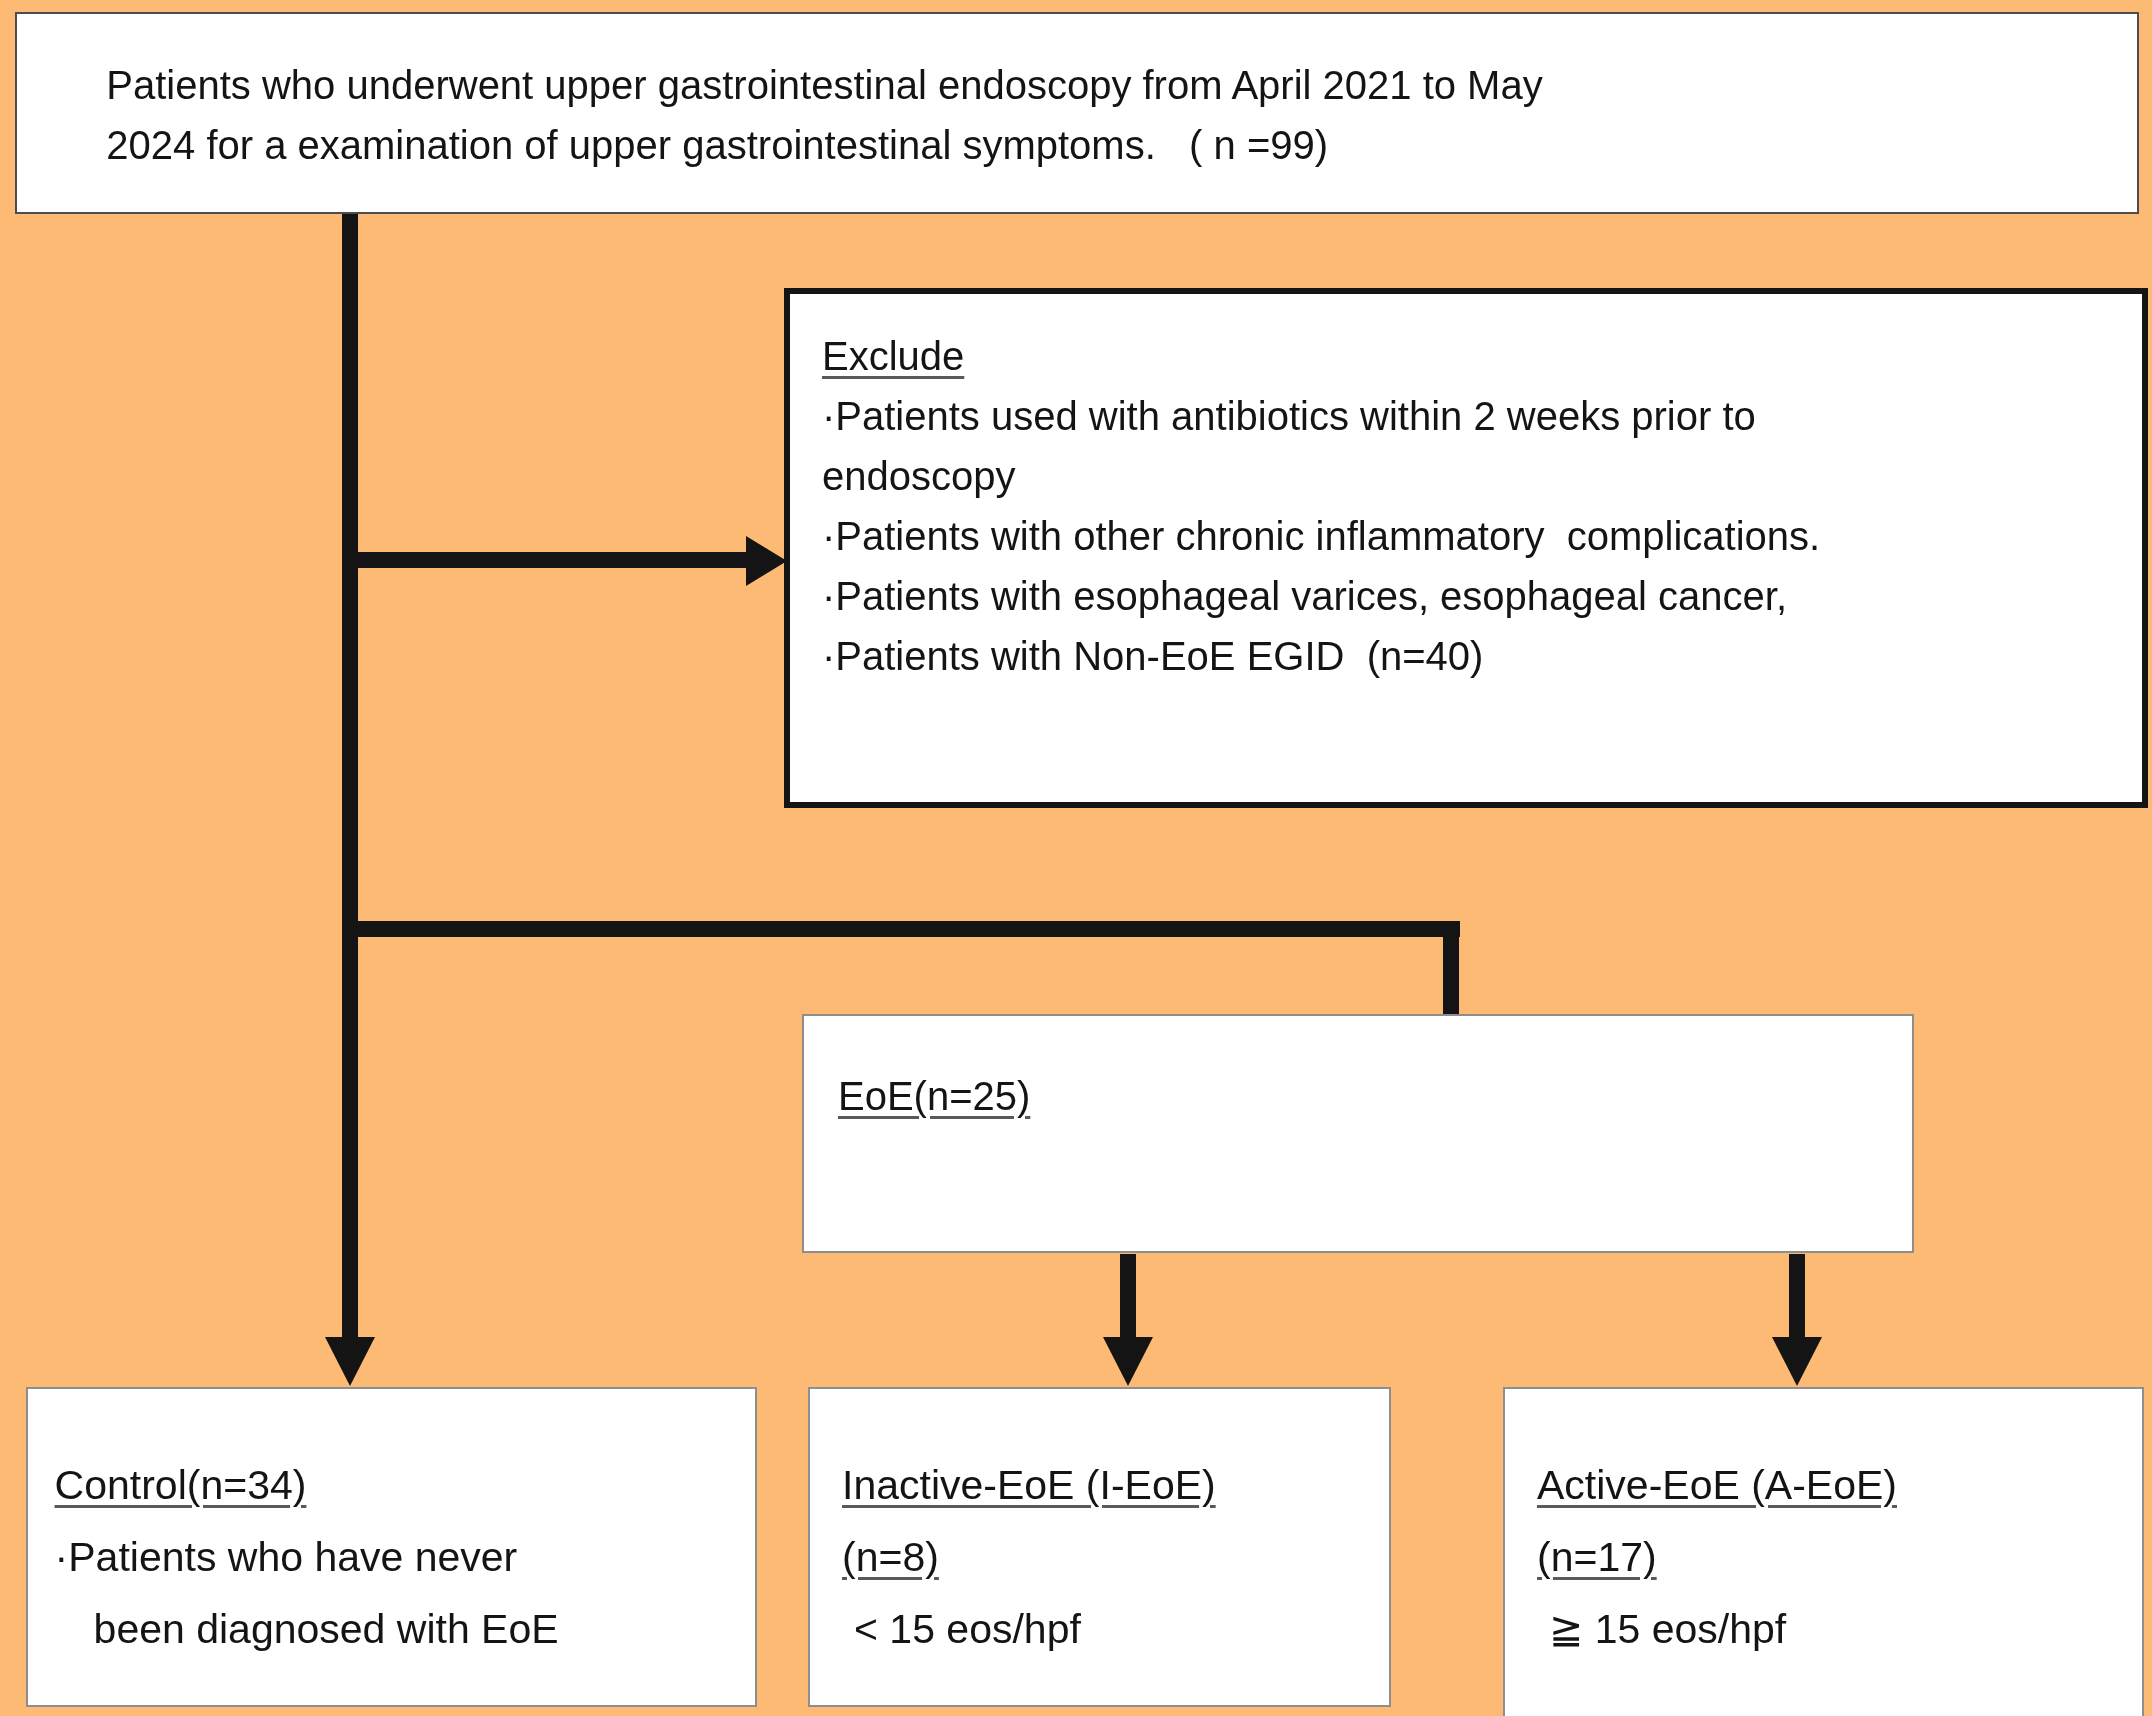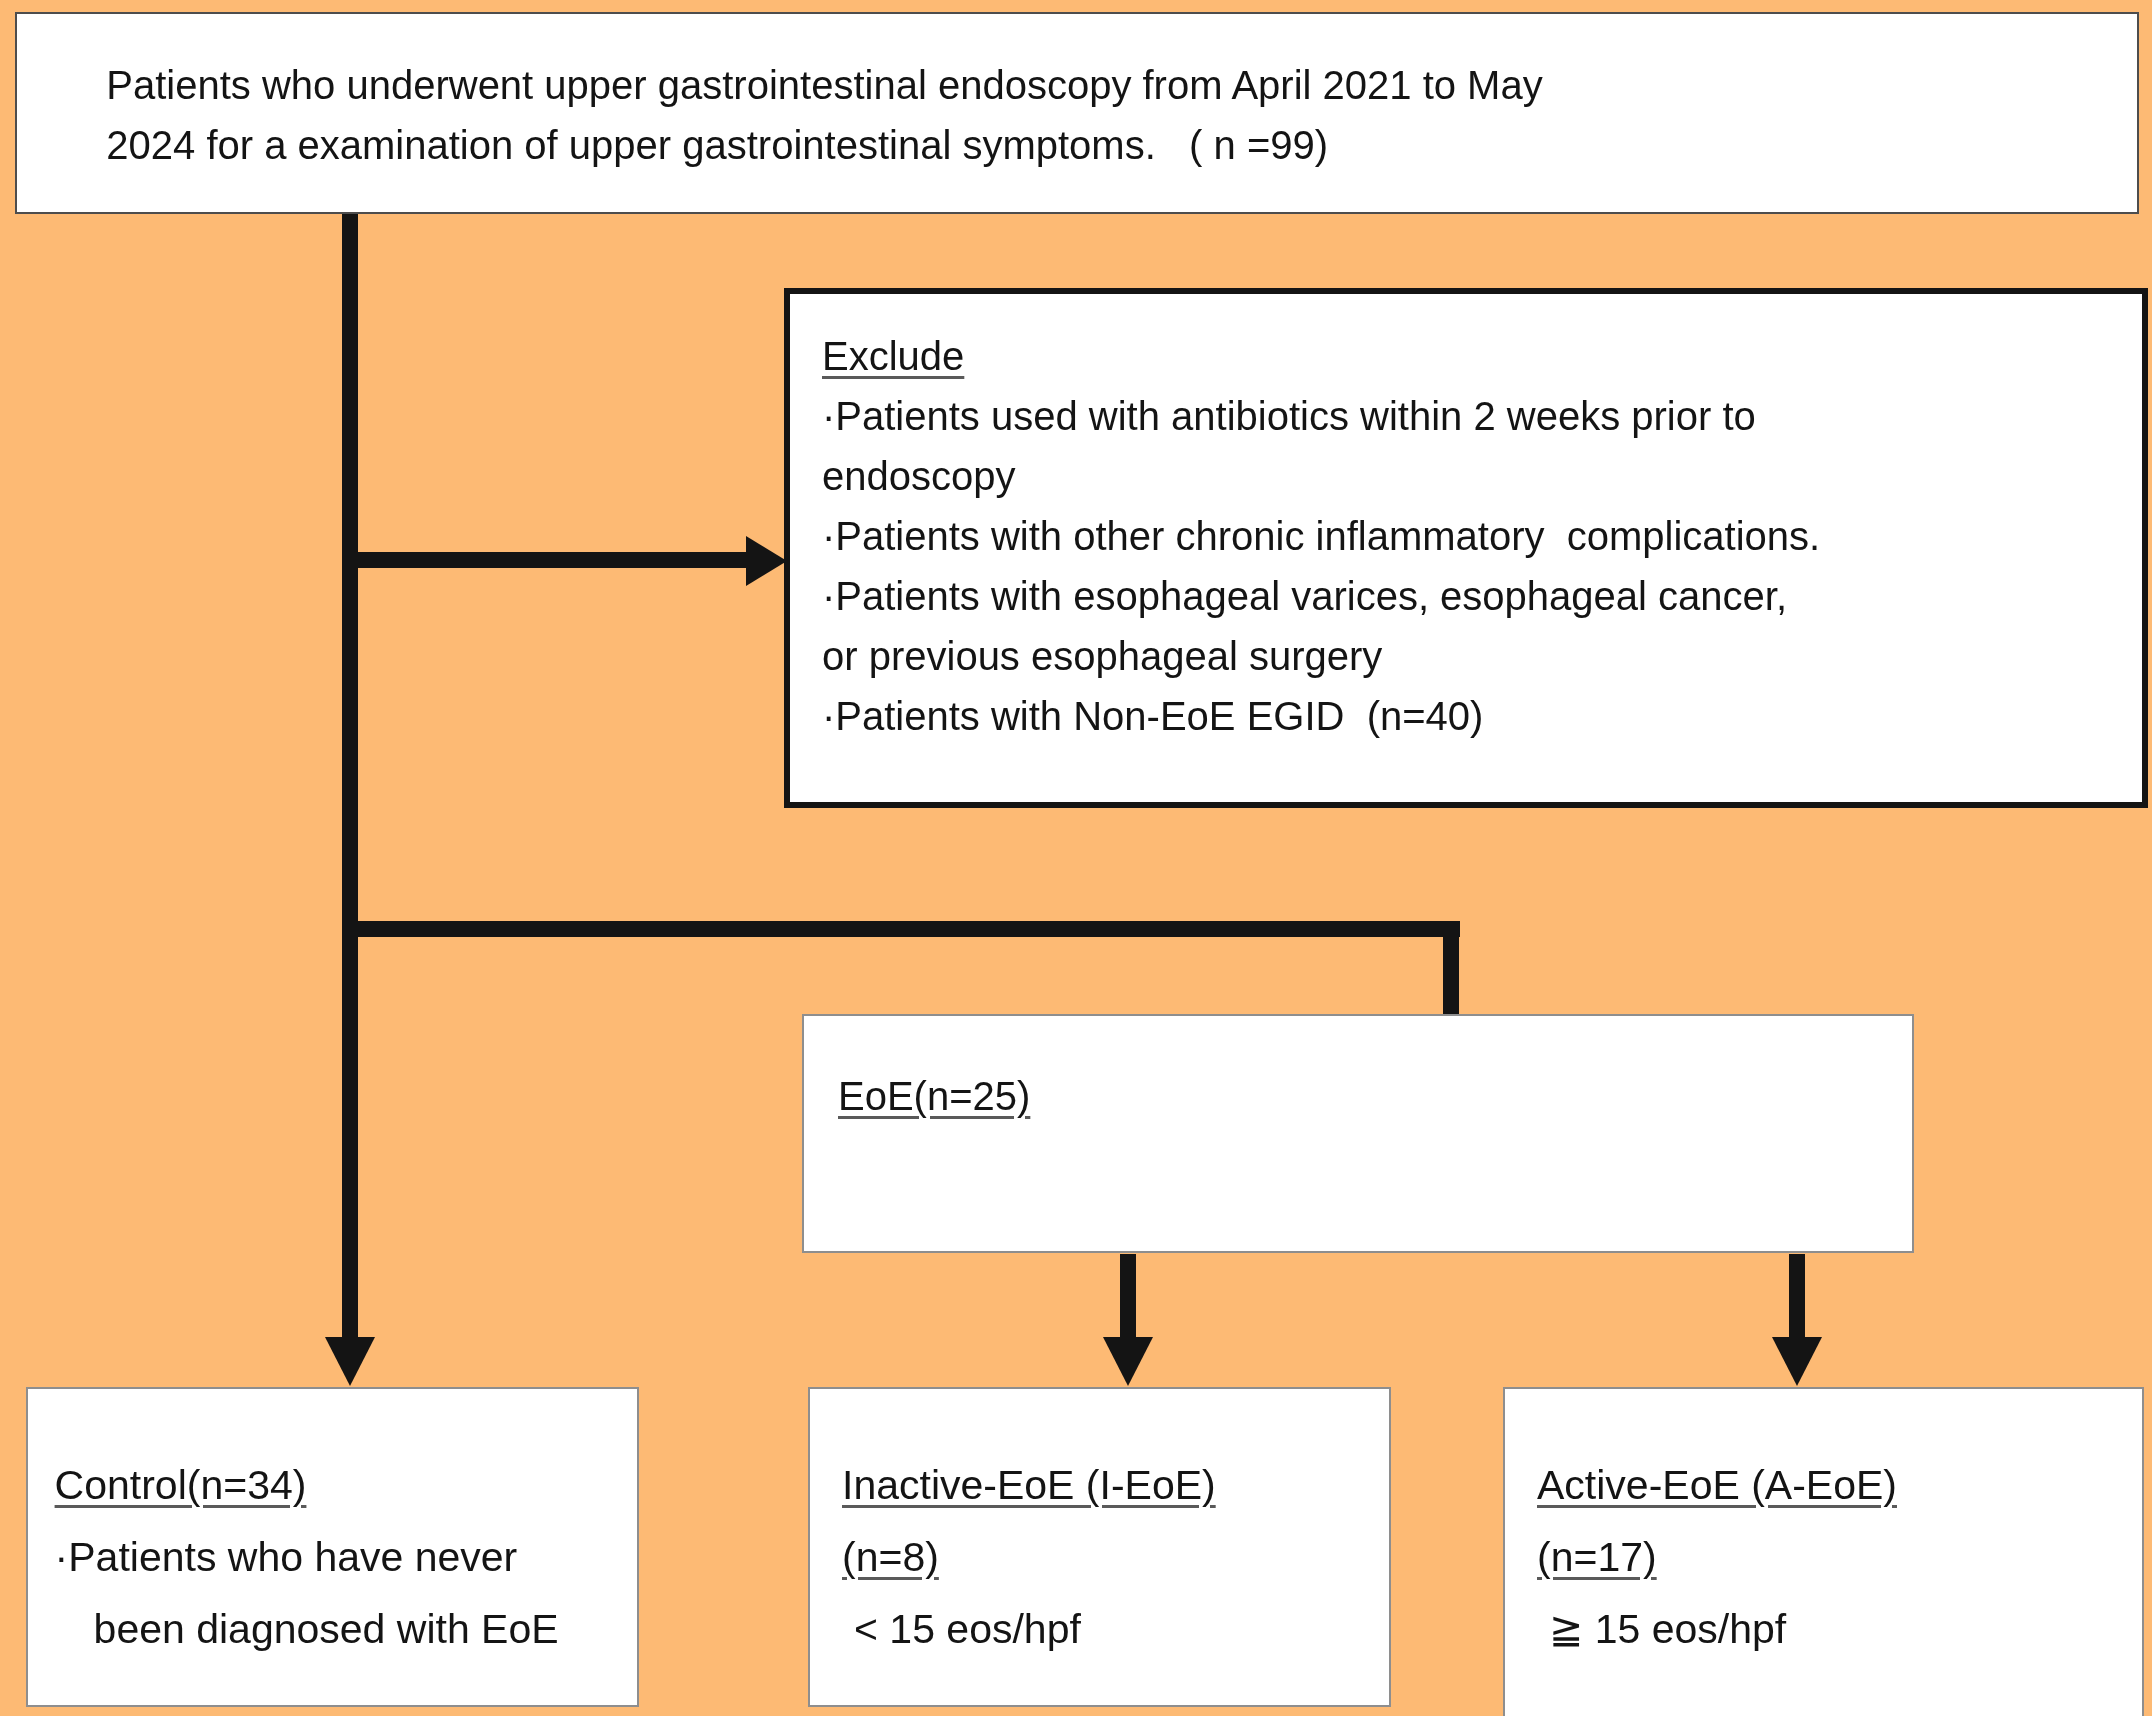--- a/index.html
+++ b/index.html
@@ -70,41 +70,40 @@
   <div class="conn" style="left:342px;top:552px;width:407px;height:16px;"></div>
   <div class="ah ah-right" style="left:746px;top:536px;"></div>
 
   <div class="box b-thick" style="left:784px;top:288px;width:1364px;height:520px;">
     <div class="txt" style="left:32px;top:32px;">
       <div class="ln ttl">Exclude</div>
       <div class="ln">·Patients used with antibiotics within 2 weeks prior to</div>
       <div class="ln">endoscopy</div>
       <div class="ln">·Patients with other chronic inflammatory  complications.</div>
       <div class="ln">·Patients with esophageal varices, esophageal cancer,</div>
-      <div class="ln">or previous esophageal surgery</div>
       <div class="ln">·Patients with Non-EoE EGID  (n=40)</div>
     </div>
   </div>
 
   <div class="conn" style="left:342px;top:921px;width:1118px;height:16px;"></div>
   <div class="conn" style="left:1443px;top:921px;width:16px;height:95px;"></div>
 
   <div class="box b-thin" style="left:802px;top:1014px;width:1112px;height:239px;">
     <div class="txt" style="left:34px;top:44px;">
       <div class="ln ttl" style="line-height:73px;">EoE(n=25)</div>
     </div>
   </div>
 
   <div class="conn" style="left:1120px;top:1254px;width:16px;height:85px;"></div>
   <div class="ah ah-down" style="left:1103px;top:1337px;"></div>
 
   <div class="conn" style="left:1789px;top:1254px;width:16px;height:85px;"></div>
   <div class="ah ah-down" style="left:1772px;top:1337px;"></div>
 
-  <div class="box b-thin" style="left:25.6px;top:1387px;width:613px;height:320px;">
+  <div class="box b-thin" style="left:25.6px;top:1387px;width:731px;height:320px;">
     <div class="txt" style="left:27px;top:60px;">
       <div class="ln-big ttl">Control(n=34)</div>
       <div class="ln-big">·Patients who have never</div>
       <div class="ln-big indent1">been diagnosed with EoE</div>
     </div>
   </div>
 
   <div class="box b-thin" style="left:808px;top:1387px;width:583px;height:320px;">
     <div class="txt" style="left:32px;top:60px;">
       <div class="ln-big ttl">Inactive-EoE (I-EoE)</div>

